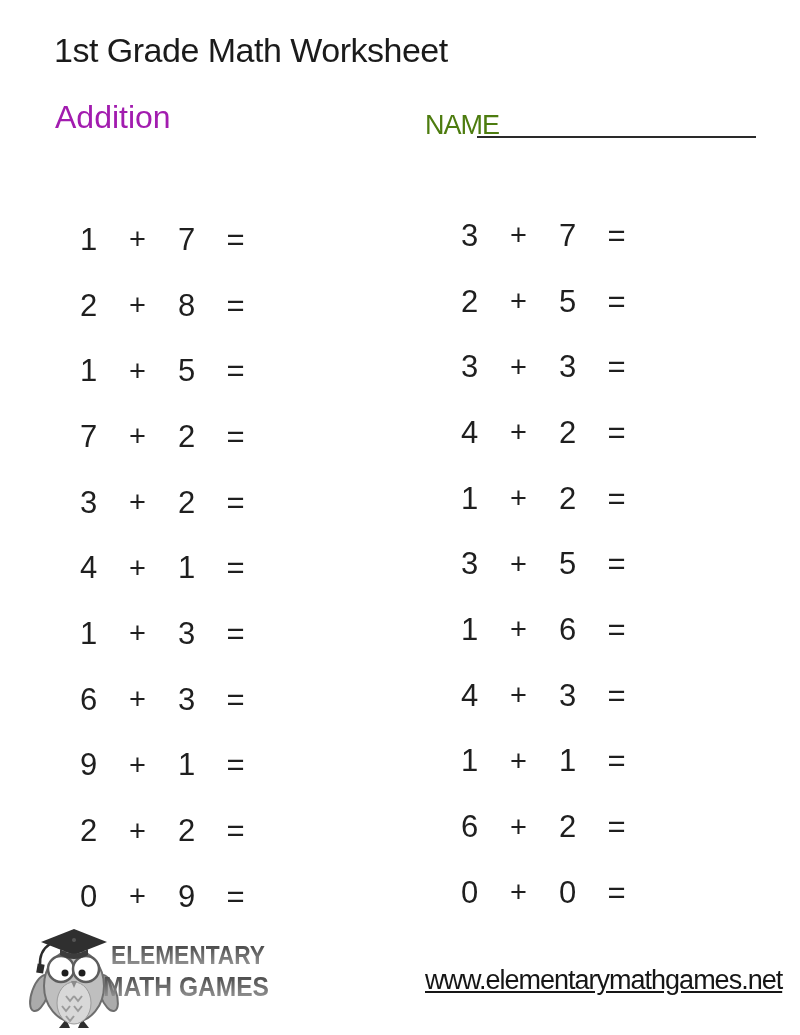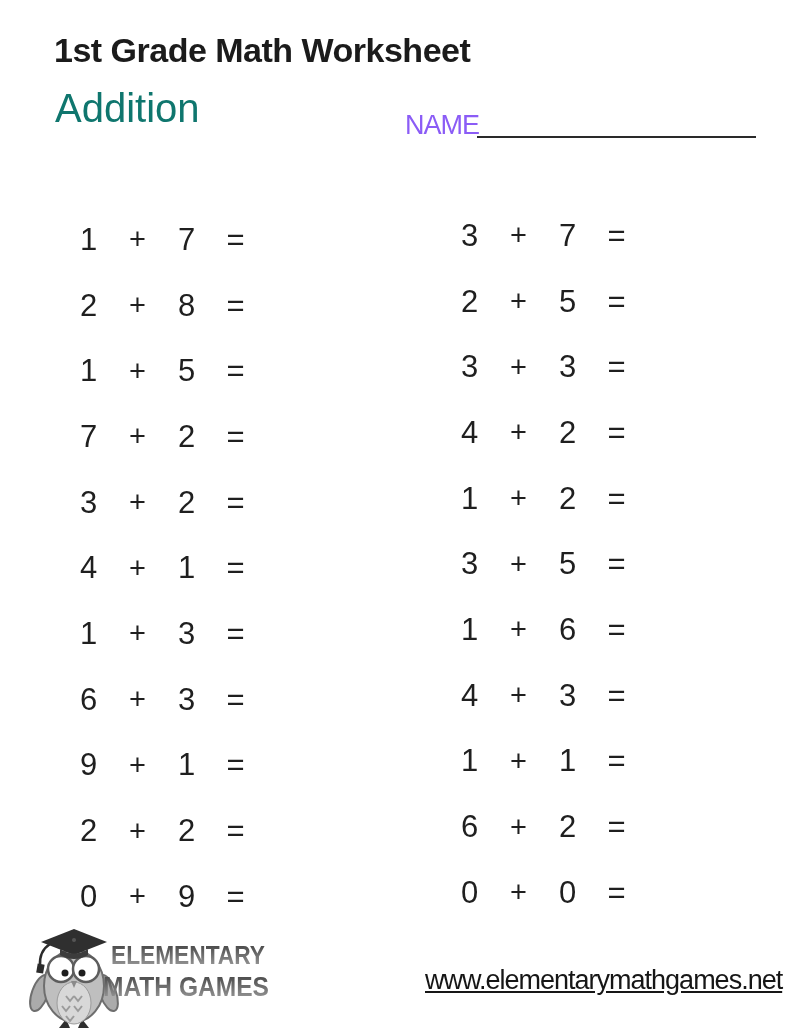--- a/index.html
+++ b/index.html
@@ -8,31 +8,31 @@
     background: #ffffff;
     font-family: "Liberation Sans", sans-serif;
     position: relative;
     overflow: hidden;
   }
   .page { position: absolute; inset: 0; color: #1c1c1c; }
 
   .title {
     position: absolute; left: 54px; top: 33px;
     font-size: 34px; line-height: 34px; letter-spacing: -0.5px;
-    color: #1b1b1b; white-space: nowrap; font-weight: bold;
+    color: #1b1b1b; white-space: nowrap;
   }
   .subtitle {
-    position: absolute; left: 55px; top: 92px;
-    font-size: 40px; line-height: 32px;
-    color: #0f766e;
+    position: absolute; left: 55px; top: 101px;
+    font-size: 32px; line-height: 32px;
+    color: #a21caf;
   }
   .name-label {
-    position: absolute; left: 405px; top: 112px;
+    position: absolute; left: 425px; top: 112px;
     font-size: 27px; line-height: 27px; letter-spacing: -1px;
-    color: #8b5cf6;
+    color: #4d7c0f;
   }
   .name-line {
     position: absolute; left: 477px; top: 136px;
     width: 279px; height: 0;
     border-bottom: 2px solid #2a2a2a;
   }
 
   .problems-col {
     position: absolute;
     display: grid;

